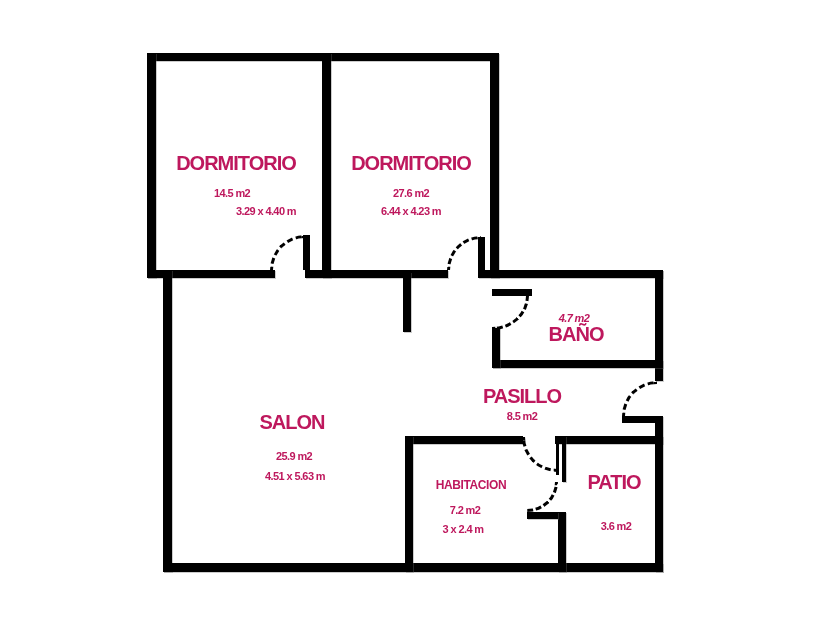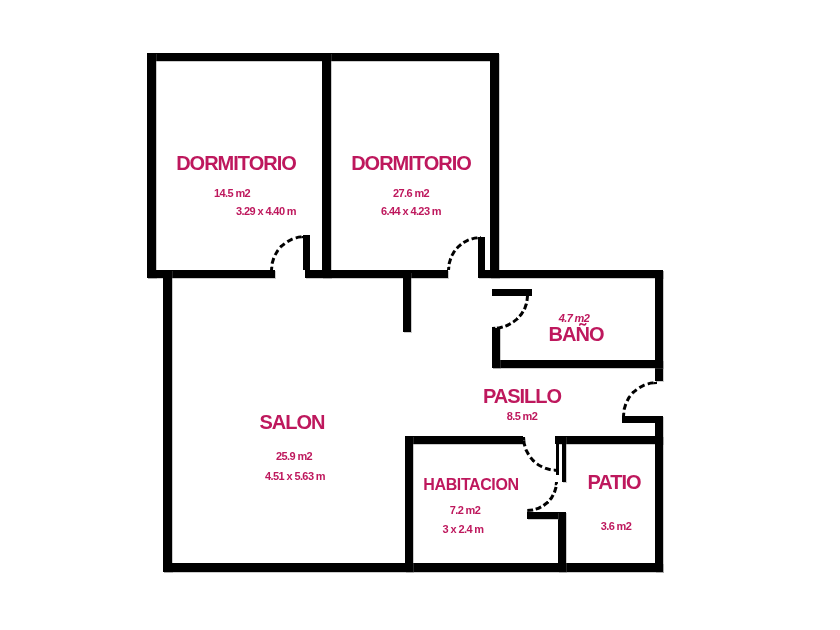--- a/index.html
+++ b/index.html
@@ -21,21 +21,21 @@
   .arc.bl{border-bottom:3px dashed #000;border-left:3px dashed #000;border-bottom-left-radius:100% 100%;}
   .arc.br{border-bottom:3px dashed #000;border-right:3px dashed #000;border-bottom-right-radius:100% 100%;}
   .room-label{display:contents;}
   .lbl{
     position:absolute;
     transform:translate(-50%,-50%);
     font-weight:700;color:#be185d;
     white-space:nowrap;line-height:1;
   }
   .name{font-size:20px;letter-spacing:-1px;}
-  .name-sm{font-size:16px;letter-spacing:-.4px;text-align:center;}
+  .name-sm{font-size:12px;letter-spacing:-.4px;text-align:center;}
   .dims{font-size:11px;letter-spacing:-.6px;}
 </style>
 </head>
 <body>
 
 <div id="canvas">
 
   
   <div class="wall" style="left:147px;top:53px;width:351px;height:8px;"></div>
   <div class="wall" style="left:147px;top:53px;width:9px;height:225px;"></div>

